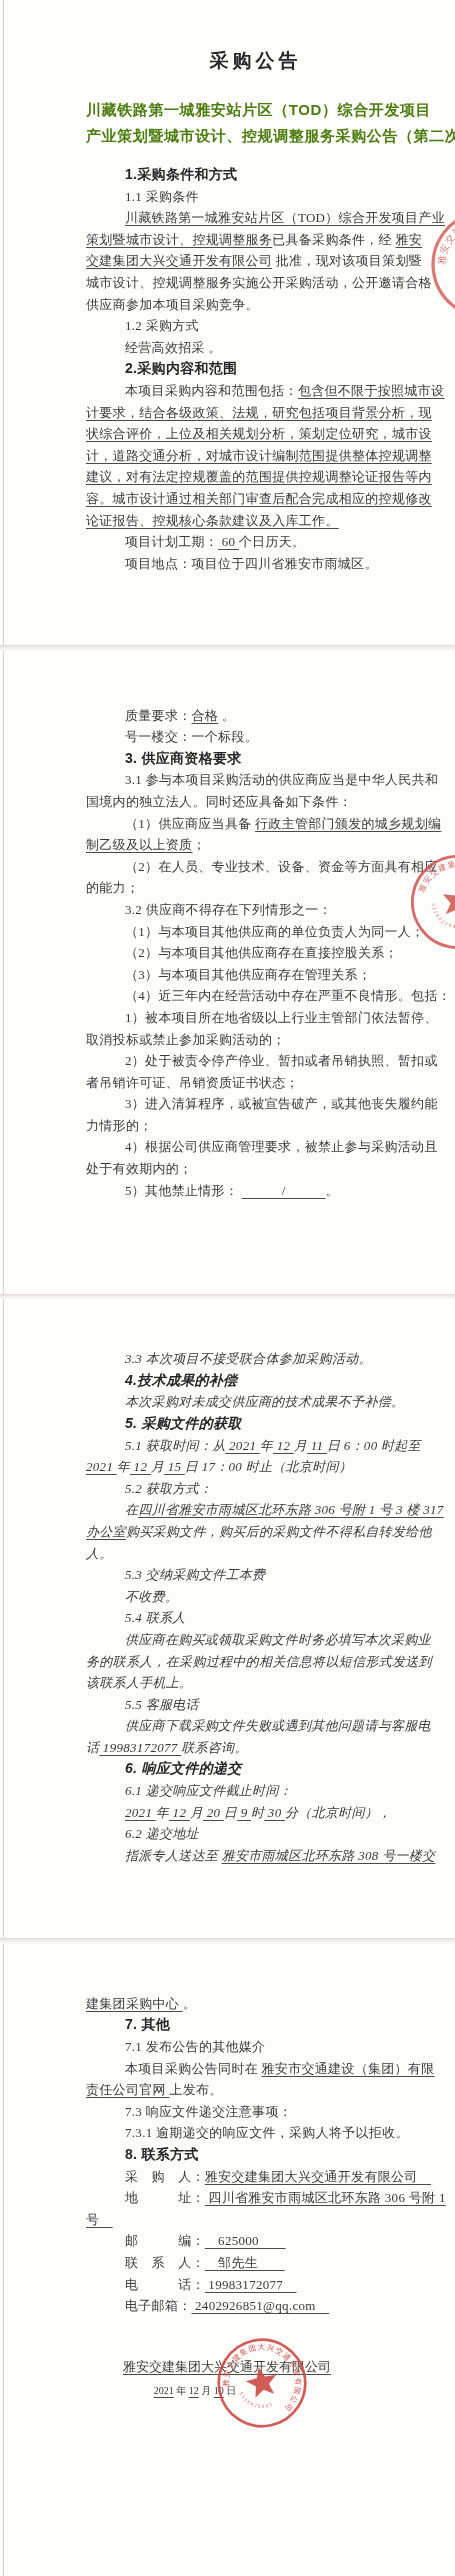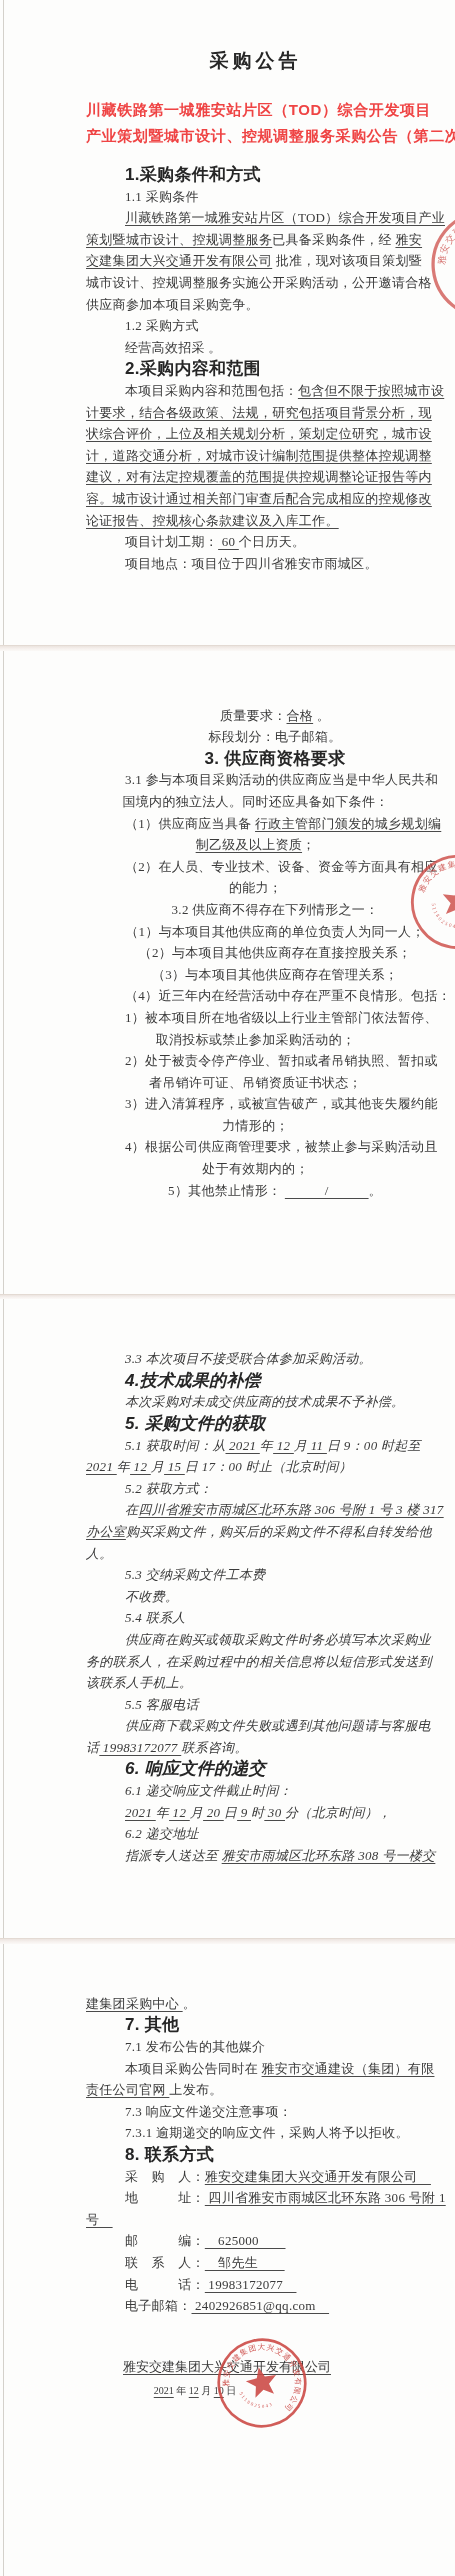--- a/index.html
+++ b/index.html
@@ -34,28 +34,28 @@
 
   .doc-title{
     text-align:center;
     font-family:"Liberation Sans","DejaVu Sans",sans-serif;
     font-weight:bold;color:#272727;
     font-size:19px;line-height:26px;letter-spacing:4px;
   }
   .doc-subtitle{
     text-align:center;
     font-family:"Liberation Sans","DejaVu Sans",sans-serif;
-    font-weight:bold;color:#ef4444;
+    font-weight:bold;color:#4d7c0f;
     font-size:15px;line-height:26px;letter-spacing:0.6px;
     white-space:nowrap;
   }
   .sec-heading{
     font-family:"Liberation Sans","DejaVu Sans",sans-serif;
     font-weight:bold;color:#262626;
-    font-size:17px;line-height:21.6px;
+    font-size:14px;line-height:21.6px;
     text-indent:39px;white-space:nowrap;letter-spacing:0.3px;
   }
   .text-line{
     font-size:13px;line-height:21.6px;letter-spacing:0.3px;
     white-space:nowrap;color:#3a3a3a;
   }
   .text-line.indent{text-indent:39px;}
   .u{
     text-decoration:underline;
     text-underline-offset:3.4px;
@@ -112,24 +112,24 @@
       </defs>
       <circle class="ring" cx="100" cy="100" r="80" stroke-width="5"></circle>
       <polygon class="star" points="100,70 107.6,89.5 128.5,90.7 112.4,104 117.6,124.3 100,113 82.4,124.3 87.6,104 71.5,90.7 92.4,89.5"></polygon>
       <text font-size="14" letter-spacing="2"><textPath href="#arcTop1" startOffset="6">雅安交建集团大兴交通开发有限公司</textPath></text>
       <text font-size="9" letter-spacing="3"><textPath href="#arcBot1" startOffset="10">5118025043</textPath></text>
     </svg>
   </section>
 
   <div class="page-sep"></div>
 
-  <section class="page p2" style="height:643px;text-align:center;">
+  <section class="page p2" style="height:643px;">
     <div class="page-inner">
         <div class="text-line indent"><span>质量要求：</span><span class="u">合格</span><span> 。</span></div>
-        <div class="text-line indent"><span>标段划分：电子邮箱。</span></div>
+        <div class="text-line indent"><span>号一楼交：一个标段。</span></div>
         <div class="sec-heading">3. 供应商资格要求</div>
         <div class="text-line indent"><span>3.1 参与本项目采购活动的供应商应当是中华人民共和</span></div>
         <div class="text-line"><span>国境内的独立法人。同时还应具备如下条件：</span></div>
         <div class="text-line indent"><span>（1）供应商应当具备 </span><span class="u">行政主管部门颁发的城乡规划编</span></div>
         <div class="text-line"><span class="u">制乙级及以上资质</span><span>；</span></div>
         <div class="text-line indent"><span>（2）在人员、专业技术、设备、资金等方面具有相应</span></div>
         <div class="text-line"><span>的能力；</span></div>
         <div class="text-line indent"><span>3.2 供应商不得存在下列情形之一：</span></div>
         <div class="text-line indent"><span>（1）与本项目其他供应商的单位负责人为同一人；</span></div>
         <div class="text-line indent"><span>（2）与本项目其他供应商存在直接控股关系；</span></div>
@@ -158,21 +158,21 @@
   </section>
 
   <div class="page-sep"></div>
 
   <section class="page p3" style="height:639px;">
     <div class="page-inner">
         <div class="text-line indent"><span>3.3 本次项目不接受联合体参加采购活动。</span></div>
         <div class="sec-heading">4.技术成果的补偿</div>
         <div class="text-line indent"><span>本次采购对未成交供应商的技术成果不予补偿。</span></div>
         <div class="sec-heading">5. 采购文件的获取</div>
-        <div class="text-line indent"><span>5.1 获取时间：从</span><span class="u"> 2021 </span><span>年</span><span class="u"> 12 </span><span>月</span><span class="u"> 11 </span><span>日 9：00 时起至</span></div>
+        <div class="text-line indent"><span>5.1 获取时间：从</span><span class="u"> 2021 </span><span>年</span><span class="u"> 12 </span><span>月</span><span class="u"> 11 </span><span>日 6：00 时起至</span></div>
         <div class="text-line"><span class="u">2021 </span><span>年</span><span class="u"> 12 </span><span>月</span><span class="u"> 15 </span><span>日 17：00 时止（北京时间）</span></div>
         <div class="text-line indent"><span>5.2 获取方式：</span></div>
         <div class="text-line indent"><span>在</span><span class="u">四川省雅安市雨城区北环东路 306 号附 1 号 3 楼 317</span></div>
         <div class="text-line"><span class="u">办公室</span><span>购买采购文件，购买后的采购文件不得私自转发给他</span></div>
         <div class="text-line"><span>人。</span></div>
         <div class="text-line indent"><span>5.3 交纳采购文件工本费</span></div>
         <div class="text-line indent"><span>不收费。</span></div>
         <div class="text-line indent"><span>5.4 联系人</span></div>
         <div class="text-line indent"><span>供应商在购买或领取采购文件时务必填写本次采购业</span></div>
         <div class="text-line"><span>务的联系人，在采购过程中的相关信息将以短信形式发送到</span></div>

